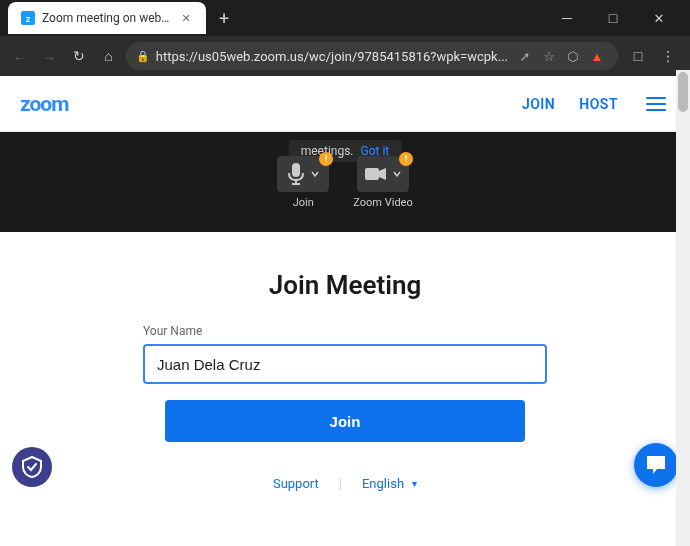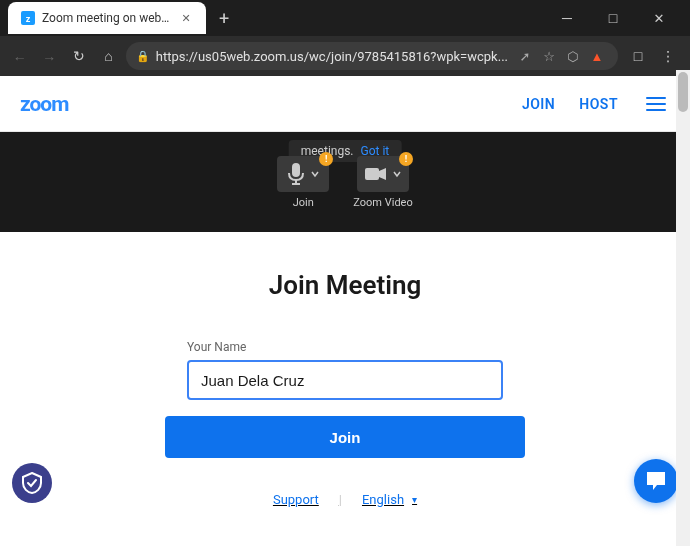--- a/index.html
+++ b/index.html
@@ -305,22 +305,21 @@
     }
 
     .join-title {
       font-size: 26px;
       font-weight: 600;
       color: #1a1a1a;
       margin-bottom: 24px;
     }
 
     .form-group {
-      width: 316px;
-      margin-top: 16px;
+      width: 404px;
     }
 
     .form-label {
       font-size: 12px;
       color: #666;
       margin-bottom: 6px;
       display: block;
     }
 
     .name-input {
@@ -349,21 +348,20 @@
 
     
     .footer {
       display: flex;
       align-items: center;
       justify-content: center;
       gap: 20px;
       padding: 14px 0 8px;
       background: #fff;
       position: relative;
-      text-decoration: underline;
     }
 
     .footer-link {
       font-size: 13px;
       color: #0e72ed;
       cursor: pointer;
     }
 
     .footer-divider {
       color: #ccc;

